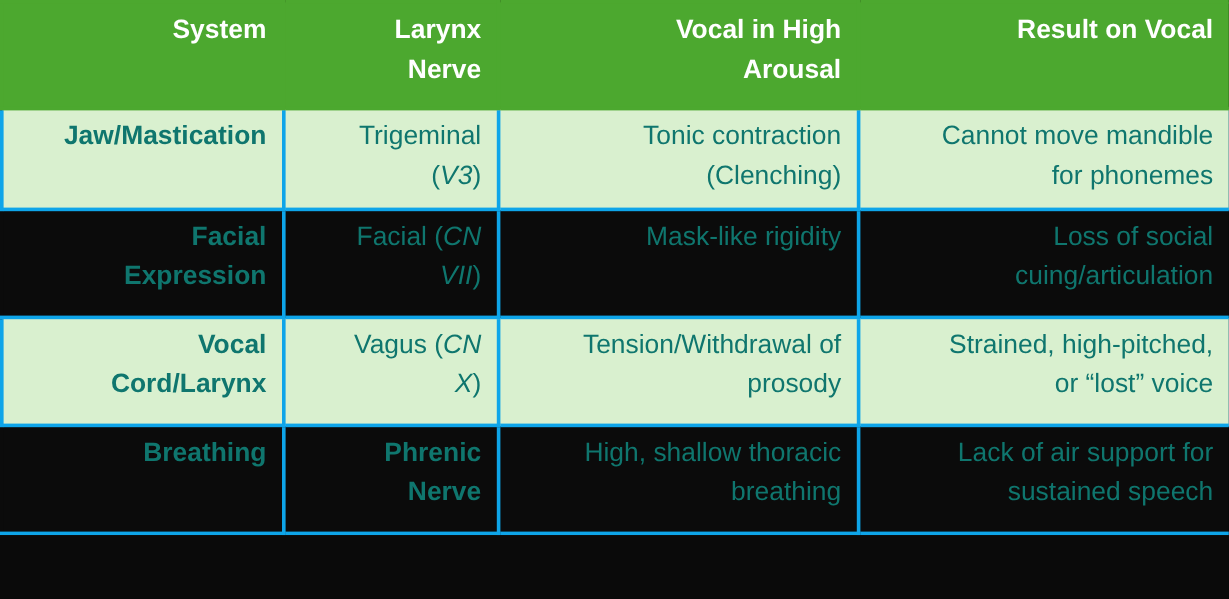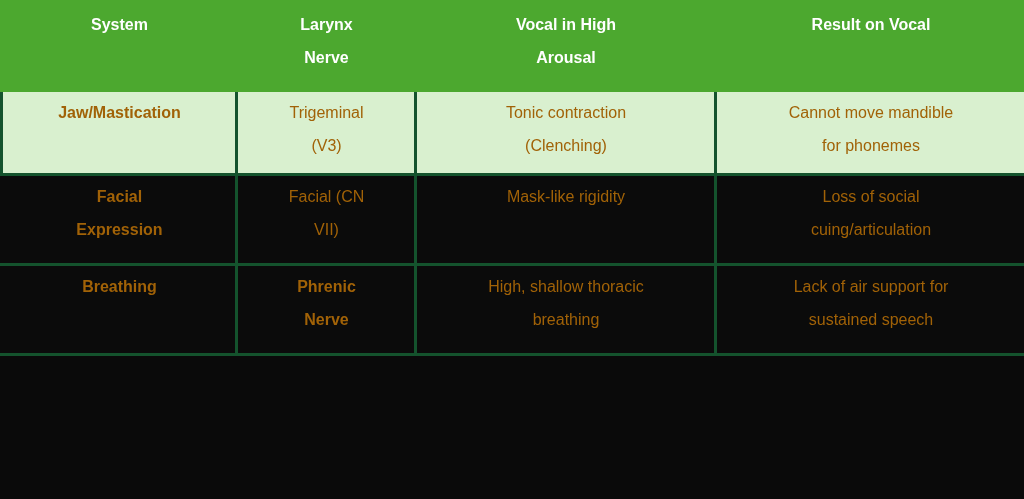--- a/index.html
+++ b/index.html
@@ -9,48 +9,48 @@
     font-family:"Liberation Sans", sans-serif;
   }
   .page{width:1024px;height:499px;}
   table.speech-table{
     border-collapse:collapse;
     table-layout:fixed;
     width:1024px;
   }
   th,td{
     vertical-align:top;
-    text-align:center;
+    text-align:right;
     box-sizing:border-box;
-    font-size:16px;
+    font-size:22px;
     line-height:33px;
     padding:4px 13px 4px 14px;
   }
   thead th{
     background:#4CA82F;
     color:#FFFFFF;
     font-weight:bold;
     border:3px solid #4CA82F;
     height:89px;
     padding-top:5px;
   }
   tbody td{
-    border:3px solid #14532d;
-    color:#a16207;
+    border:3px solid #0ea5e9;
+    color:#0f766e;
   }
   tr.light td{background:#D9F0CF;}
   tr.dark td{background:#0B0B0B;}
   tr.dark td:first-child{border-left-color:#0B0B0B;}
   tr.dark td:last-child{border-right-color:#0B0B0B;}
   tbody tr:nth-child(1) td{height:84px;}
   tbody tr:nth-child(2) td{height:90px;}
   tbody tr:nth-child(3) td{height:90px;}
   tbody tr:nth-child(4) td{height:90px;}
   td span, th span{white-space:pre-line;}
-  .it{margin-top:42px;}
+  .it{font-style:italic;margin-top:42px;}
   .bd{font-weight:bold;}
   .footer-bar{
     width:1024px;height:56px;
     background:#0A0A0A;
   }
 </style>
 </head>
 <body>
 
 <div class="page">
@@ -83,20 +83,30 @@
         </tr>
         <tr class="dark">
           <td><span class="bd">Facial
 Expression</span></td>
           <td><span>Facial (</span><span class="it">CN
 VII</span><span>)</span></td>
           <td><span>Mask-like rigidity</span></td>
           <td><span>Loss of social
 cuing/articulation</span></td>
         </tr>
+        <tr class="light">
+          <td><span class="bd">Vocal
+Cord/Larynx</span></td>
+          <td><span>Vagus (</span><span class="it">CN
+X</span><span>)</span></td>
+          <td><span>Tension/Withdrawal of
+prosody</span></td>
+          <td><span>Strained, high-pitched,
+or “lost” voice</span></td>
+        </tr>
         <tr class="dark">
           <td><span class="bd">Breathing</span></td>
           <td><span class="bd">Phrenic
 Nerve</span></td>
           <td><span>High, shallow thoracic
 breathing</span></td>
           <td><span>Lack of air support for
 sustained speech</span></td>
         </tr>
       </tbody>

